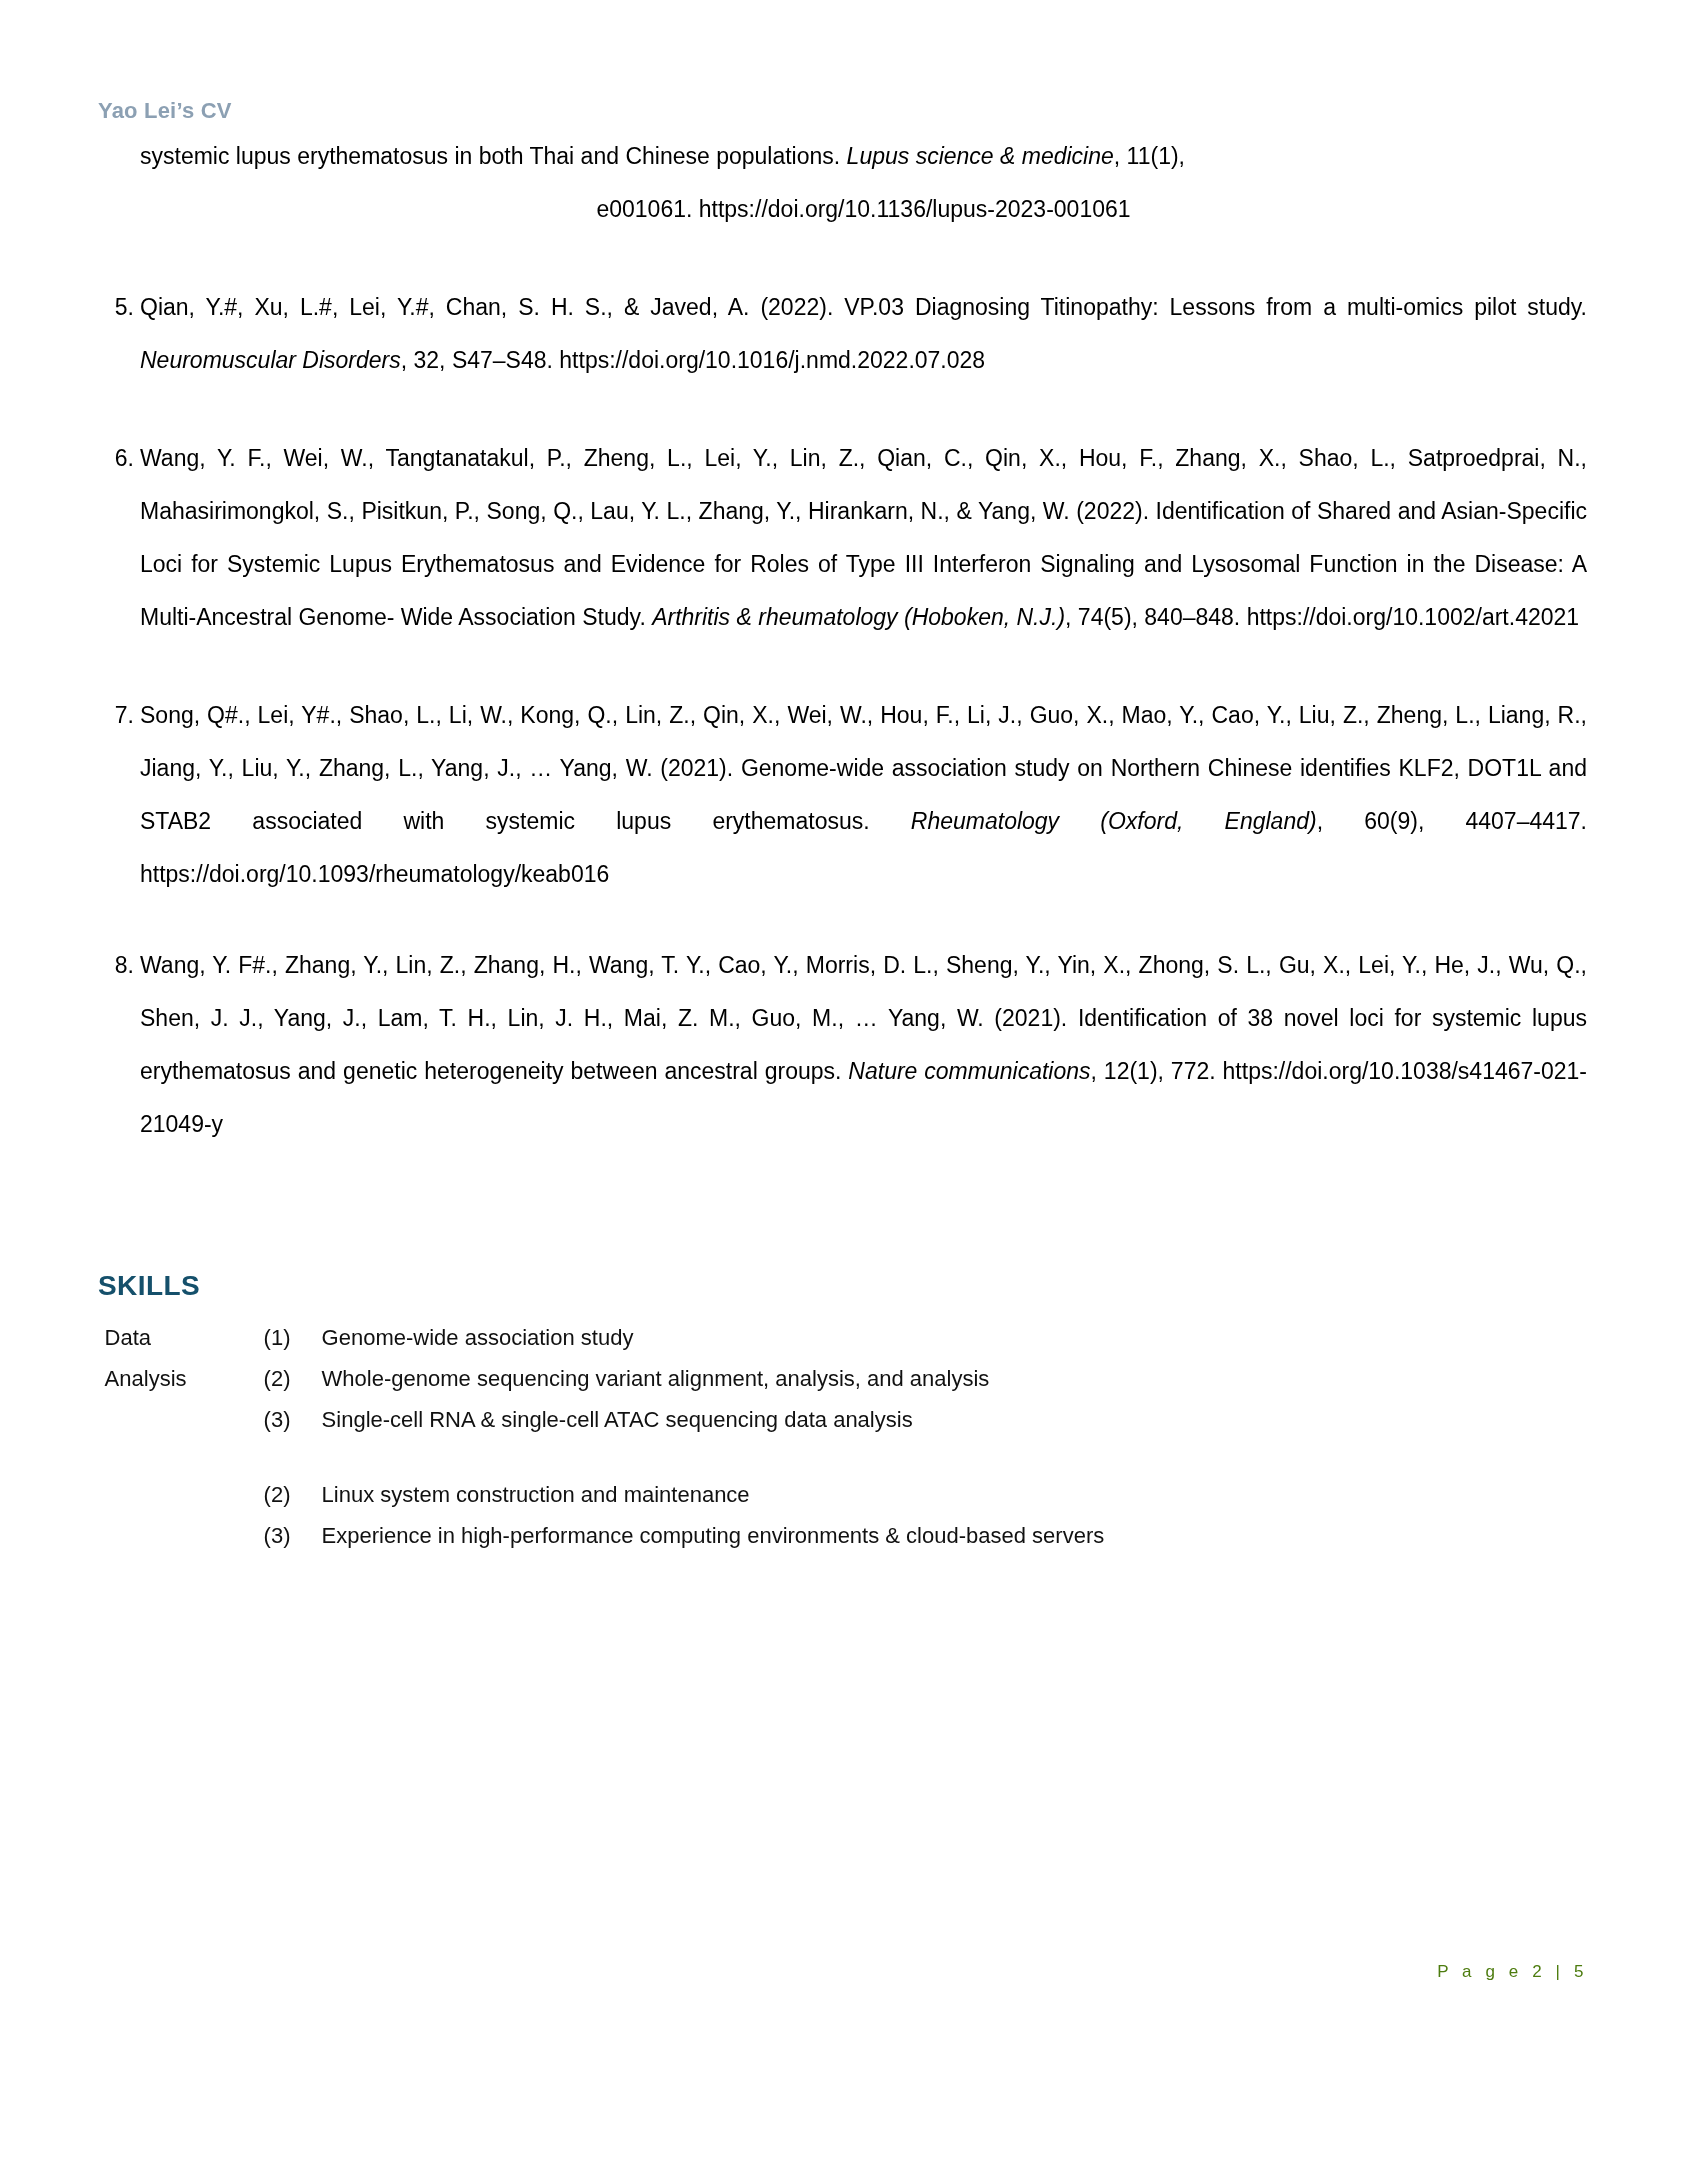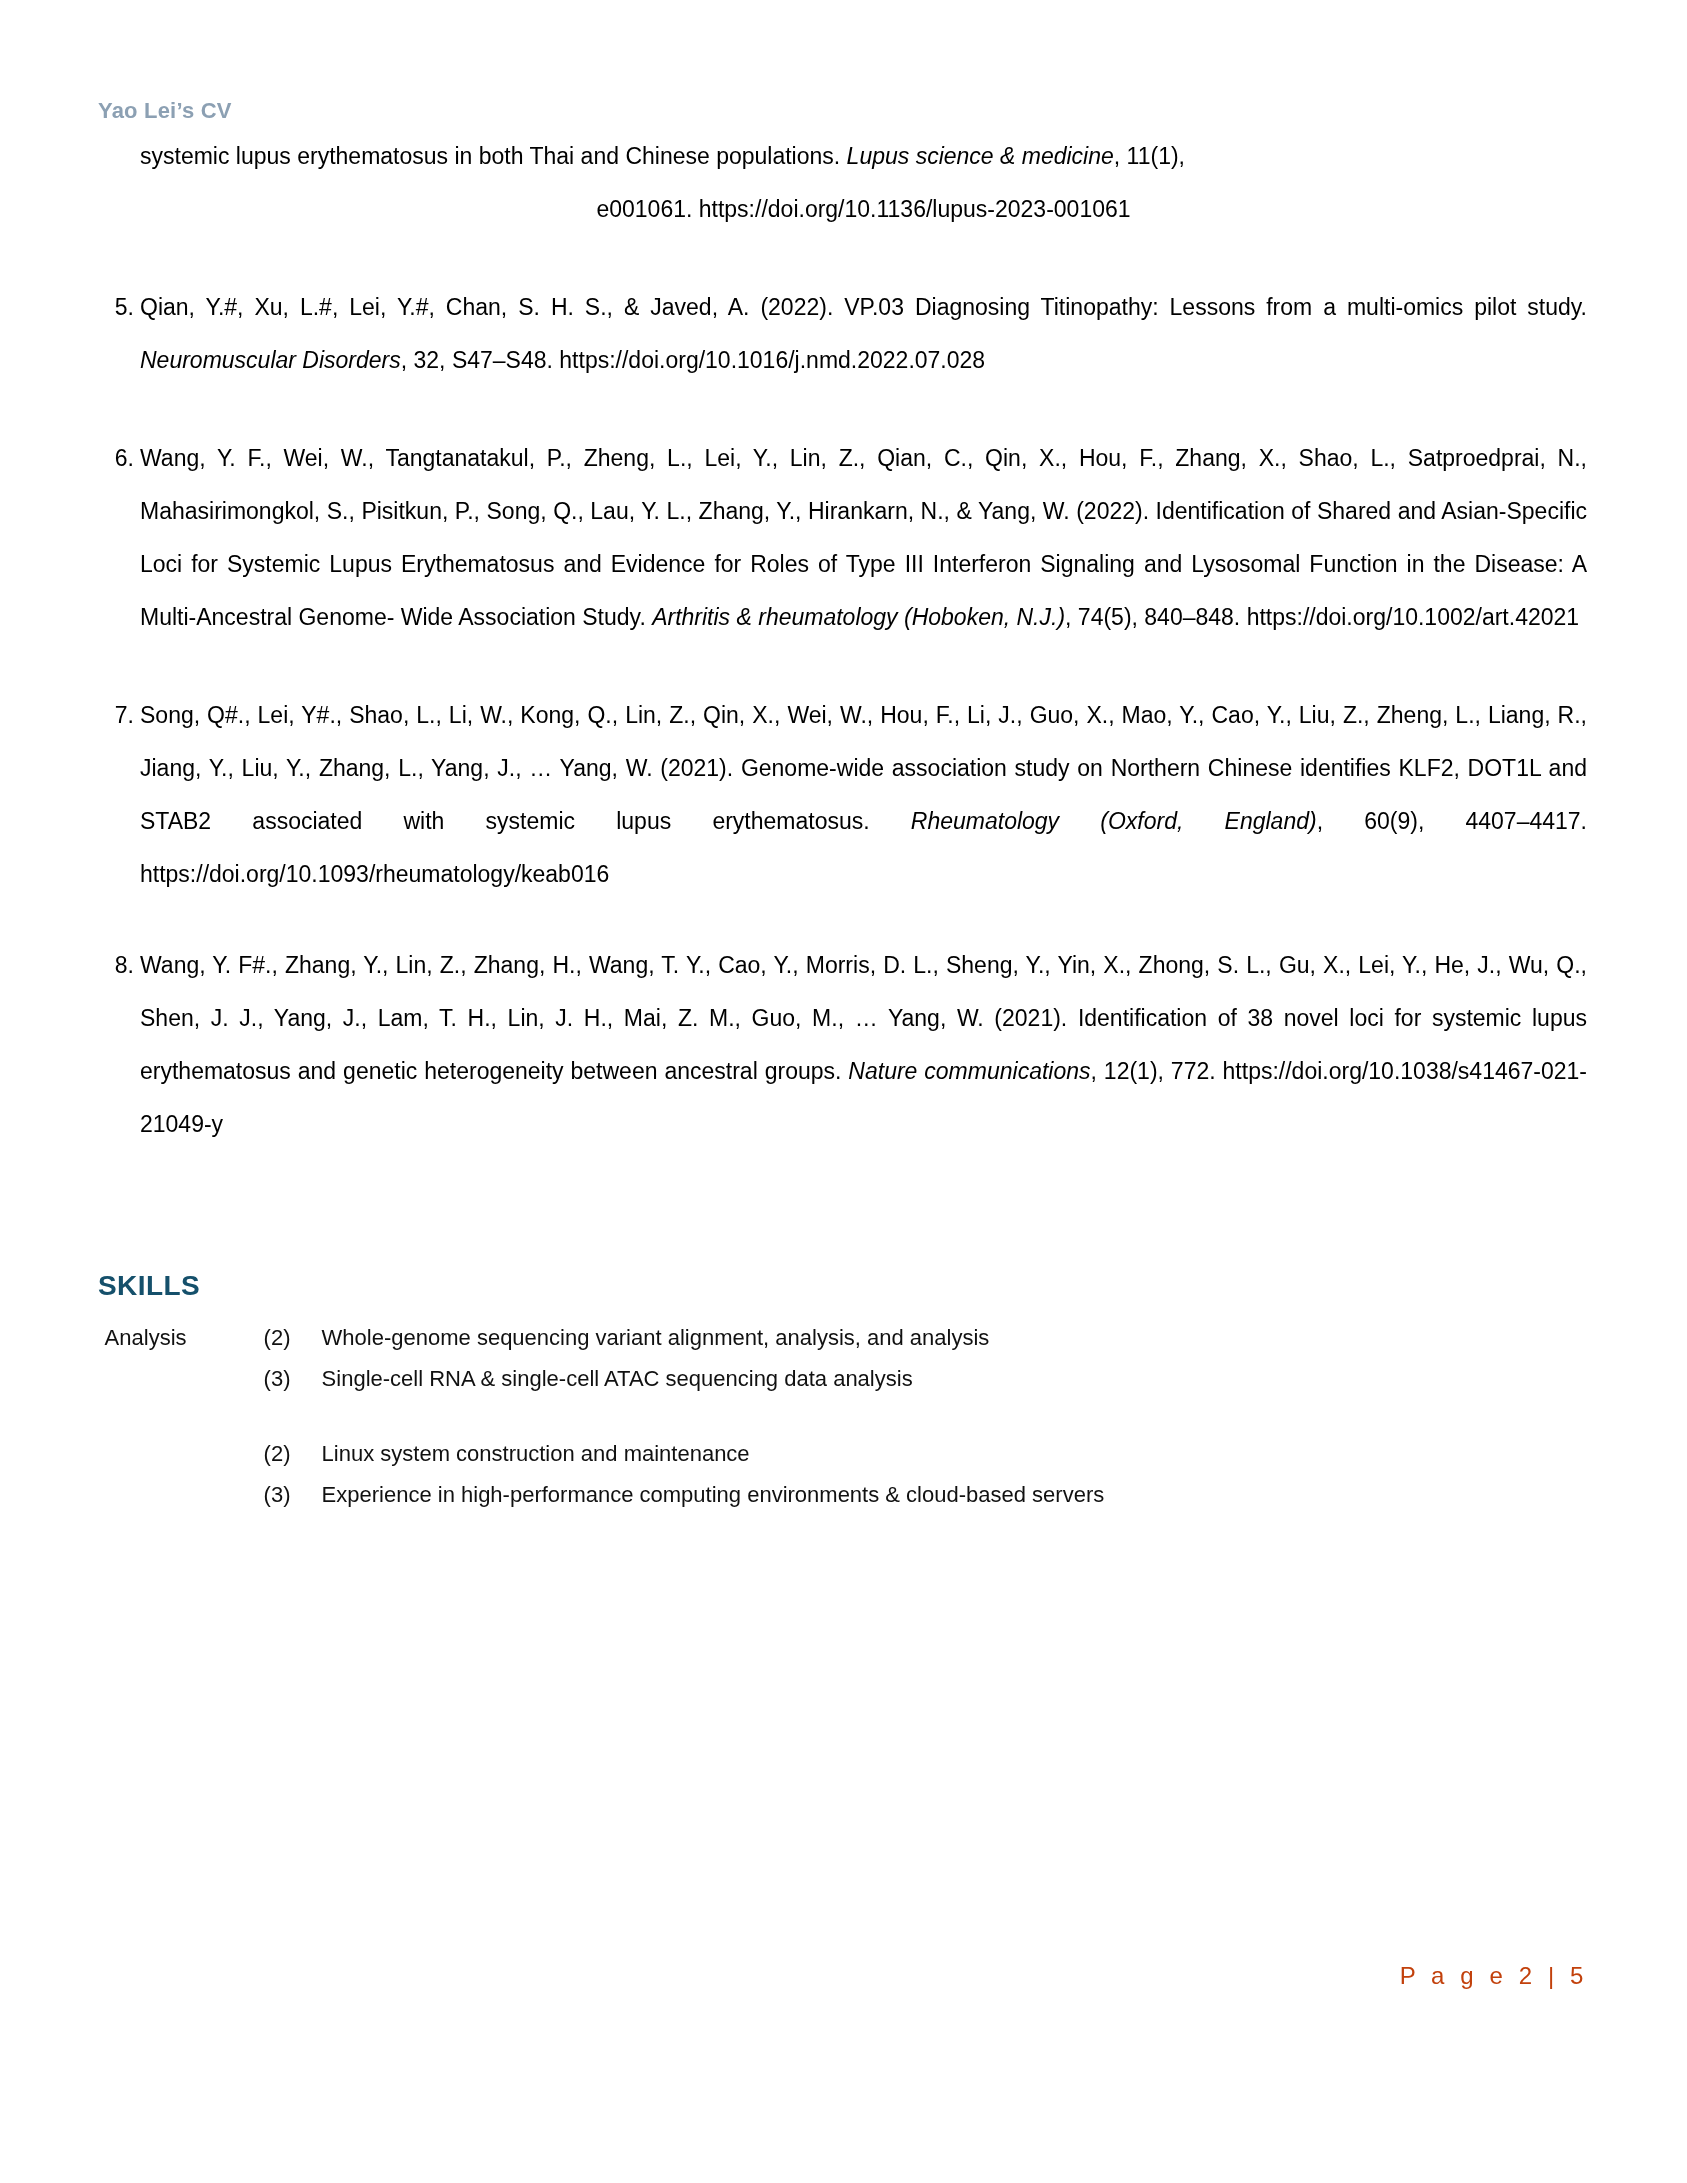--- a/index.html
+++ b/index.html
@@ -106,22 +106,22 @@
   .skills-table td.desc {
     padding-right: 6.6px;
   }
   .spacer-row td { height: 34px; padding: 0; }
 
   
   .page-footer {
     position: absolute;
     right: 99px;
     top: 1962px;
-    font-size: 24px;
-    color: #c2410c;
+    font-size: 17px;
+    color: #4d7c0f;
     letter-spacing: 4.6px;
     font-weight: normal;
     white-space: nowrap;
   }
 </style>
 </head>
 <body>
 
 <div class="page">
 
@@ -164,20 +164,25 @@
       <p><span>Wang, Y. F#., Zhang, Y., Lin, Z., Zhang, H., Wang, T. Y., Cao, Y., Morris, D. L., Sheng, Y., Yin, X., Zhong, S. L., Gu, X., </span><span class="b">Lei, Y.</span><span>, He, J., Wu, Q., Shen, J. J., Yang, J., Lam, T. H., Lin, J. H., Mai, Z. M., Guo, M., … Yang, W. (2021). Identification of 38 novel loci for systemic lupus erythematosus and genetic heterogeneity between ancestral groups. </span><span class="bi">Nature communications</span><span>, 12(1), 772. https://doi.org/10.1038/s41467-021-21049-y</span></p>
     </div>
 
     <div style="height:119px"></div>
 
     <h2 class="skills-heading">SKILLS</h2>
 
     <table class="skills-table">
       <tbody>
         <tr>
+          <td class="cat">Data</td>
+          <td class="idx">(1)</td>
+          <td class="desc">Genome-wide association study</td>
+        </tr>
+        <tr>
           <td class="cat">Analysis</td>
           <td class="idx">(2)</td>
           <td class="desc">Whole-genome sequencing variant alignment, analysis, and analysis</td>
         </tr>
         <tr>
           <td class="cat"></td>
           <td class="idx">(3)</td>
           <td class="desc">Single-cell RNA &amp; single-cell ATAC sequencing data analysis</td>
         </tr>
         <tr class="spacer-row">

